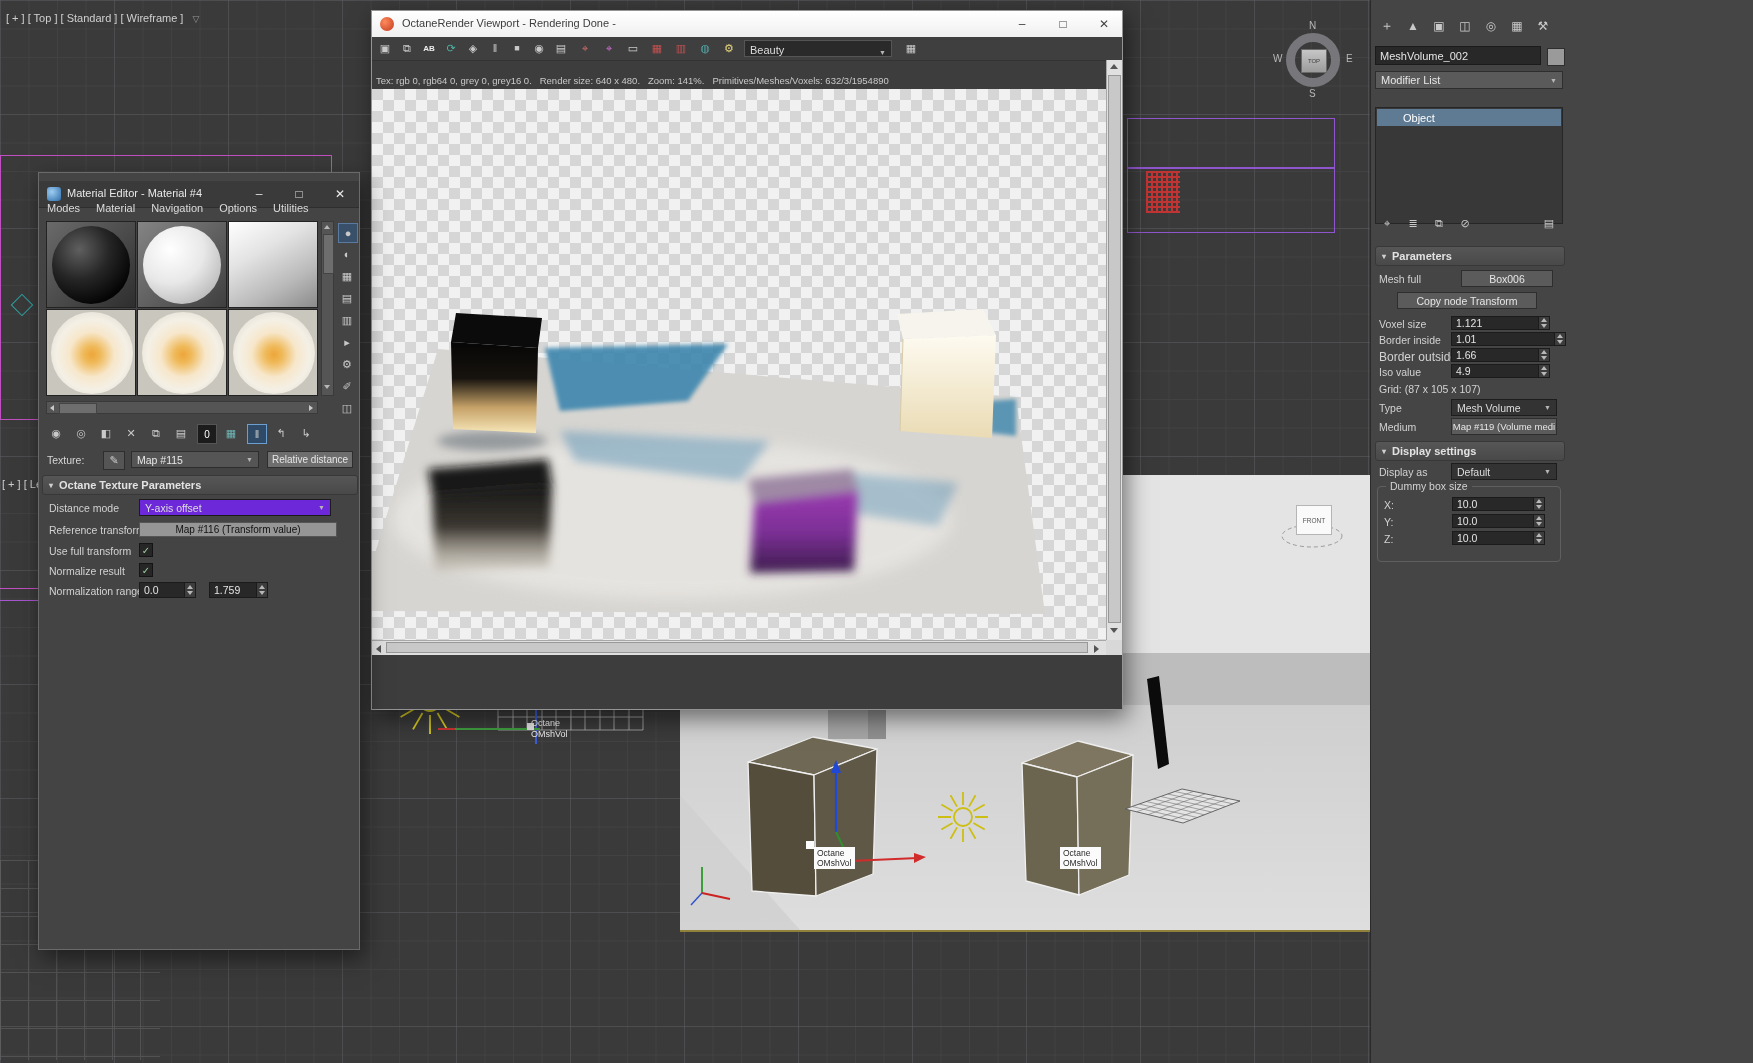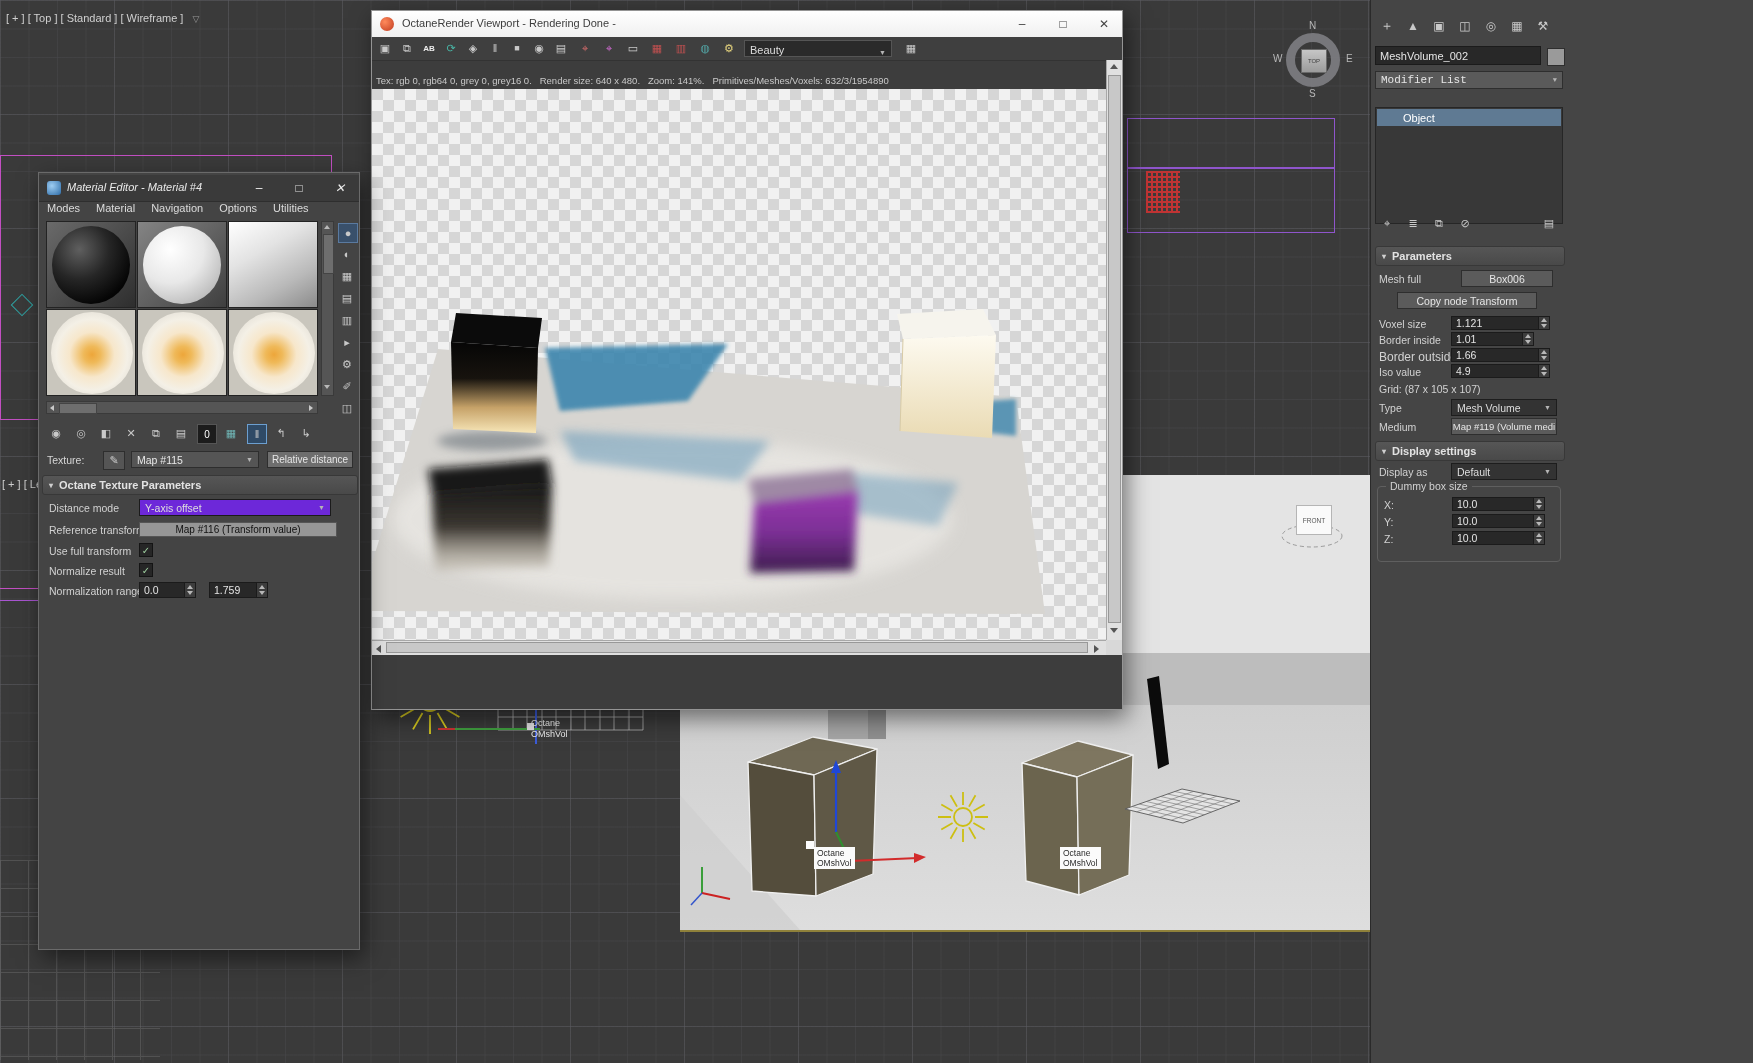--- a/index.html
+++ b/index.html
@@ -284,21 +284,21 @@
       <div class="abs" style="left:14px;top:1px;width:702px;height:11px;background:#c8c8c8;border:1px solid #989898;box-sizing:border-box;"></div>
       <div class="abs" style="left:722px;top:4px;">
           <div class="ltri-right"></div>
         </div>
     </div>
     <div class="abs" style="left:734px;top:629px;width:16px;height:15px;background:#d8d8d8;"></div>
   </div>
 
   <div class="win" style="left:38px;top:172px;width:322px;height:778px;background:#444444;border:1px solid #6a6a6a;box-sizing:border-box;">
 
-    <div class="abs" style="left:0;top:2px;width:320px;height:26px;background:#3a3a3a;border-bottom:1px solid #2e2e2e;font-style:italic;">
+    <div class="abs" style="left:0;top:8px;width:320px;height:26px;background:#3a3a3a;border-bottom:1px solid #2e2e2e;">
       <div class="abs" style="left:8px;top:6px;width:14px;height:14px;border-radius:3px;background:radial-gradient(circle at 35% 35%,#9ecdf2,#2d6ca8);"></div>
       <div class="abs" style="left:28px;top:6px;color:#e8e8e8;font-size:11px;"><span>Material Editor - Material #4</span></div>
       <div class="winbtn" style="left:208px;width:24px;color:#ddd;">
           <span>–</span>
         </div>
       <div class="winbtn" style="left:248px;width:24px;color:#ddd;">
           <span>□</span>
         </div>
       <div class="winbtn" style="left:288px;width:26px;color:#eee;">
           <span>✕</span>
@@ -430,21 +430,21 @@
     <span class="abs icon" style="left:84px;top:16px;width:20px;height:20px;font-size:12px;">◫</span>
     <span class="abs icon" style="left:110px;top:16px;width:20px;height:20px;font-size:12px;">◎</span>
     <span class="abs icon" style="left:136px;top:16px;width:20px;height:20px;font-size:12px;">▦</span>
     <span class="abs icon" style="left:162px;top:16px;width:20px;height:20px;font-size:12px;">⚒</span>
 
     <div class="abs fld" style="left:4px;top:46px;width:166px;height:19px;font-size:11px;">
         <span>MeshVolume_002</span>
       </div>
     <div class="abs" style="left:176px;top:48px;width:16px;height:16px;background:#9a9a9a;border:1px solid #2e2e2e;"></div>
 
-    <div class="abs dd" style="left:4px;top:71px;width:188px;height:18px;background:#5a5a5a;border:1px solid #2e2e2e;color:#e6e6e6;font-family:Liberation Mono, monospace;">
+    <div class="abs dd" style="left:4px;top:71px;width:188px;height:18px;background:#5a5a5a;border:1px solid #2e2e2e;color:#e6e6e6;">
       <span>Modifier List</span>
         <span class="chev">▼</span>
     </div>
 
     <div class="abs" style="left:4px;top:93px;width:188px;height:117px;background:#383838;border:1px solid #262626;box-sizing:border-box;margin-top:14px;">
       <div style="margin:1px;height:17px;background:#5f7a93;color:#fff;display:flex;align-items:center;padding-left:26px;">
           <span>Object</span>
         </div>
     </div>
 
@@ -471,21 +471,21 @@
       <div class="fld" style="width:88px;height:14px;">
           <span>1.121</span>
         </div>
       <div class="spin-col" style="height:14px;">
           <div class="tri-up"></div>
           <div class="tri-down"></div>
         </div>
     </div>
     <div class="abs" style="left:8px;top:334px;color:#d2d2d2;font-size:10.5px;"><span>Border inside</span></div>
     <div class="abs" style="left:80px;top:332px;display:flex;">
-      <div class="fld" style="width:72px;height:14px;">
+      <div class="fld" style="width:104px;height:14px;">
           <span>1.01</span>
         </div>
       <div class="spin-col" style="height:14px;">
           <div class="tri-up"></div>
           <div class="tri-down"></div>
         </div>
     </div>
     <div class="abs" style="left:8px;top:350px;color:#d2d2d2;font-size:12px;"><span>Border outside</span></div>
     <div class="abs" style="left:80px;top:348px;display:flex;">
       <div class="fld" style="width:88px;height:14px;">

